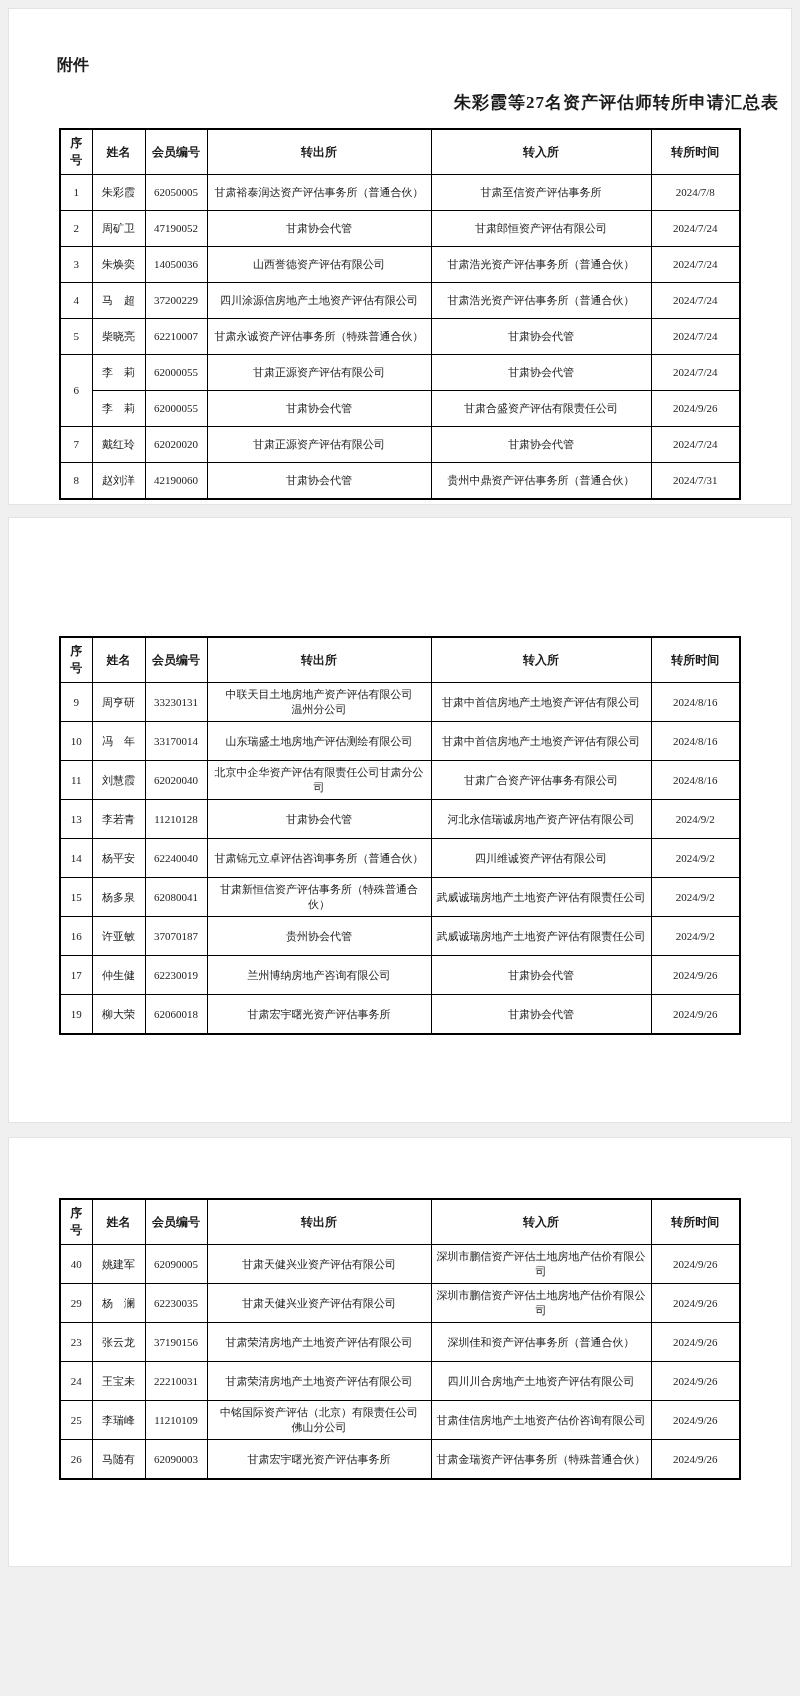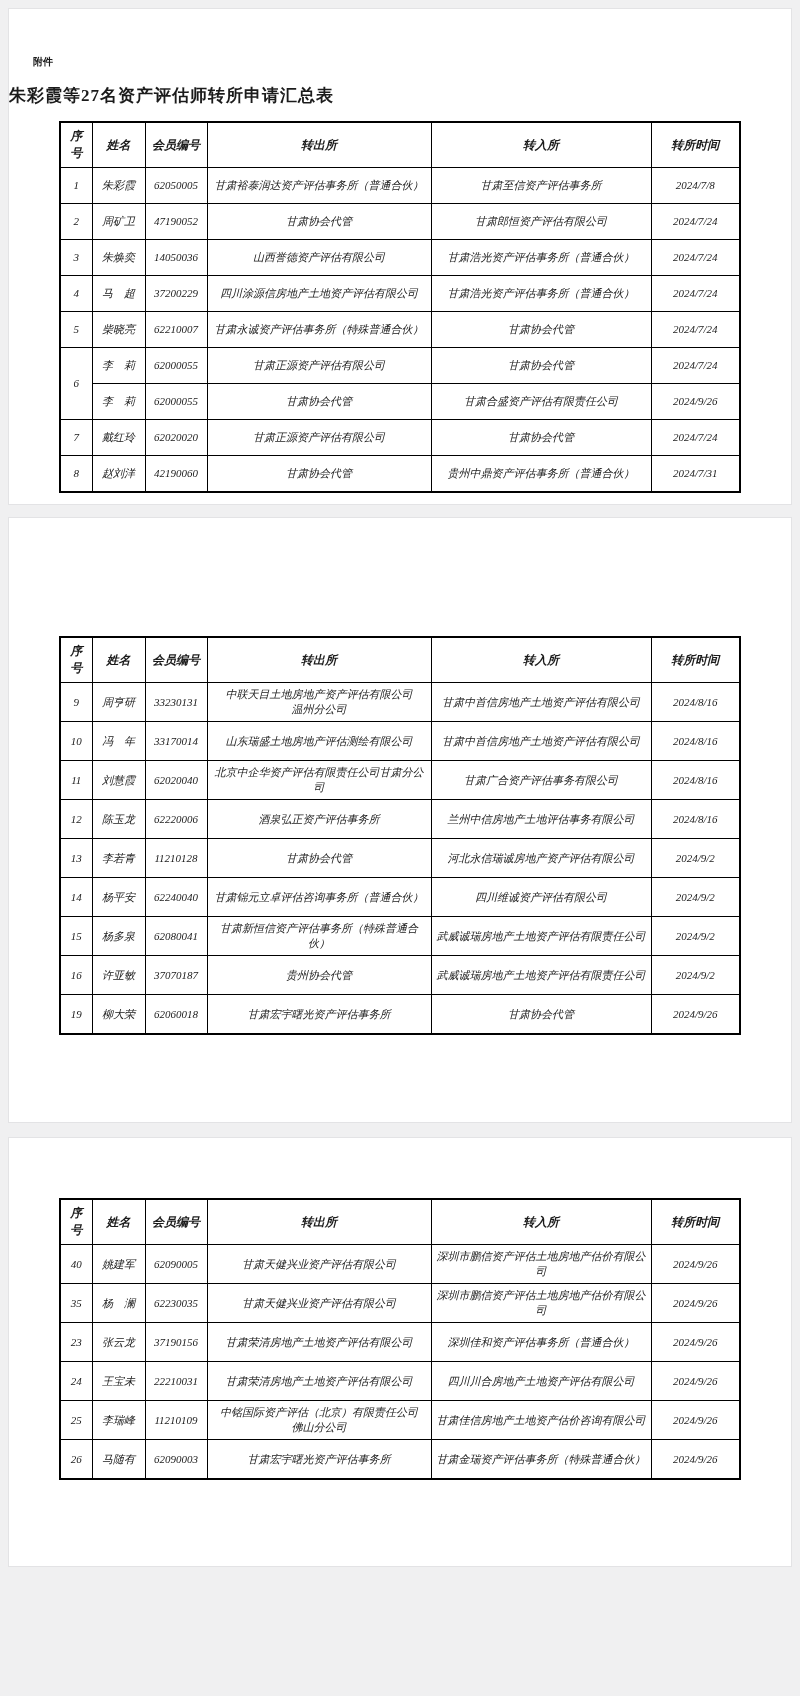--- a/index.html
+++ b/index.html
@@ -15,38 +15,37 @@
     width: 784px; margin: 0 auto 12px auto;
     background: #ffffff;
     border: 1px solid #e3e3e5;
     box-sizing: border-box;
     overflow: hidden;
   }
   .page-1 { height: 497px; padding-top: 46px; }
   .page-2 { height: 606px; padding-top: 104px; margin-bottom: 14px; }
   .page-3 { height: 430px; padding-top: 46px; }
   .attachment {
-    margin-left: 24px;
+    margin-left: 48px;
     font-family: Liberation Mono, monospace;
-    font-size: 10px; font-weight: bold;
+    font-size: 16px; font-weight: bold;
   }
   .title {
-    margin: 15px 3px 0 0;
-    text-align: left;
+    margin: 15px 12px 0 0;
+    text-align: right;
     font-size: 17px; font-weight: bold;
     font-family: "Liberation Serif", "DejaVu Serif", serif;
     letter-spacing: 1px;
   }
   table.xfer {
     border-collapse: collapse;
     table-layout: fixed;
     width: 680px;
     margin: 14px auto 4px auto;
     border: 2px solid #000;
-    font-style: italic;
   }
   table.xfer col.c-no   { width: 32px; }
   table.xfer col.c-name { width: 53px; }
   table.xfer col.c-id   { width: 62px; }
   table.xfer col.c-from { width: 224px; }
   table.xfer col.c-to   { width: 220px; }
   table.xfer col.c-date { width: 89px; }
   table.xfer th, table.xfer td {
     border: 1px solid #000;
     text-align: center;
@@ -211,28 +210,20 @@
           </tr>
           <tr>
             <td>11</td>
             <td>刘慧霞</td>
             <td>62020040</td>
             <td>北京中企华资产评估有限责任公司甘肃分公司</td>
             <td>甘肃广合资产评估事务有限公司</td>
             <td>2024/8/16</td>
           </tr>
           <tr>
-            <td>12</td>
-            <td>陈玉龙</td>
-            <td>62220006</td>
-            <td>酒泉弘正资产评估事务所</td>
-            <td>兰州中信房地产土地评估事务有限公司</td>
-            <td>2024/8/16</td>
-          </tr>
-          <tr>
             <td>13</td>
             <td>李若青</td>
             <td>11210128</td>
             <td>甘肃协会代管</td>
             <td>河北永信瑞诚房地产资产评估有限公司</td>
             <td>2024/9/2</td>
           </tr>
           <tr>
             <td>14</td>
             <td>杨平安</td>
@@ -249,20 +240,28 @@
             <td>武威诚瑞房地产土地资产评估有限责任公司</td>
             <td>2024/9/2</td>
           </tr>
           <tr>
             <td>16</td>
             <td>许亚敏</td>
             <td>37070187</td>
             <td>贵州协会代管</td>
             <td>武威诚瑞房地产土地资产评估有限责任公司</td>
             <td>2024/9/2</td>
+          </tr>
+          <tr>
+            <td>17</td>
+            <td>仲生健</td>
+            <td>62230019</td>
+            <td>兰州博纳房地产咨询有限公司</td>
+            <td>甘肃协会代管</td>
+            <td>2024/9/26</td>
           </tr>
           <tr>
             <td>19</td>
             <td>柳大荣</td>
             <td>62060018</td>
             <td>甘肃宏宇曙光资产评估事务所</td>
             <td>甘肃协会代管</td>
             <td>2024/9/26</td>
           </tr>
         </tbody>
@@ -292,21 +291,21 @@
         <tbody>
           <tr>
             <td>40</td>
             <td>姚建军</td>
             <td>62090005</td>
             <td>甘肃天健兴业资产评估有限公司</td>
             <td>深圳市鹏信资产评估土地房地产估价有限公司</td>
             <td>2024/9/26</td>
           </tr>
           <tr>
-            <td>35</td>
+            <td>29</td>
             <td>杨　澜</td>
             <td>62230035</td>
             <td>甘肃天健兴业资产评估有限公司</td>
             <td>深圳市鹏信资产评估土地房地产估价有限公司</td>
             <td>2024/9/26</td>
           </tr>
           <tr>
             <td>23</td>
             <td>张云龙</td>
             <td>37190156</td>

